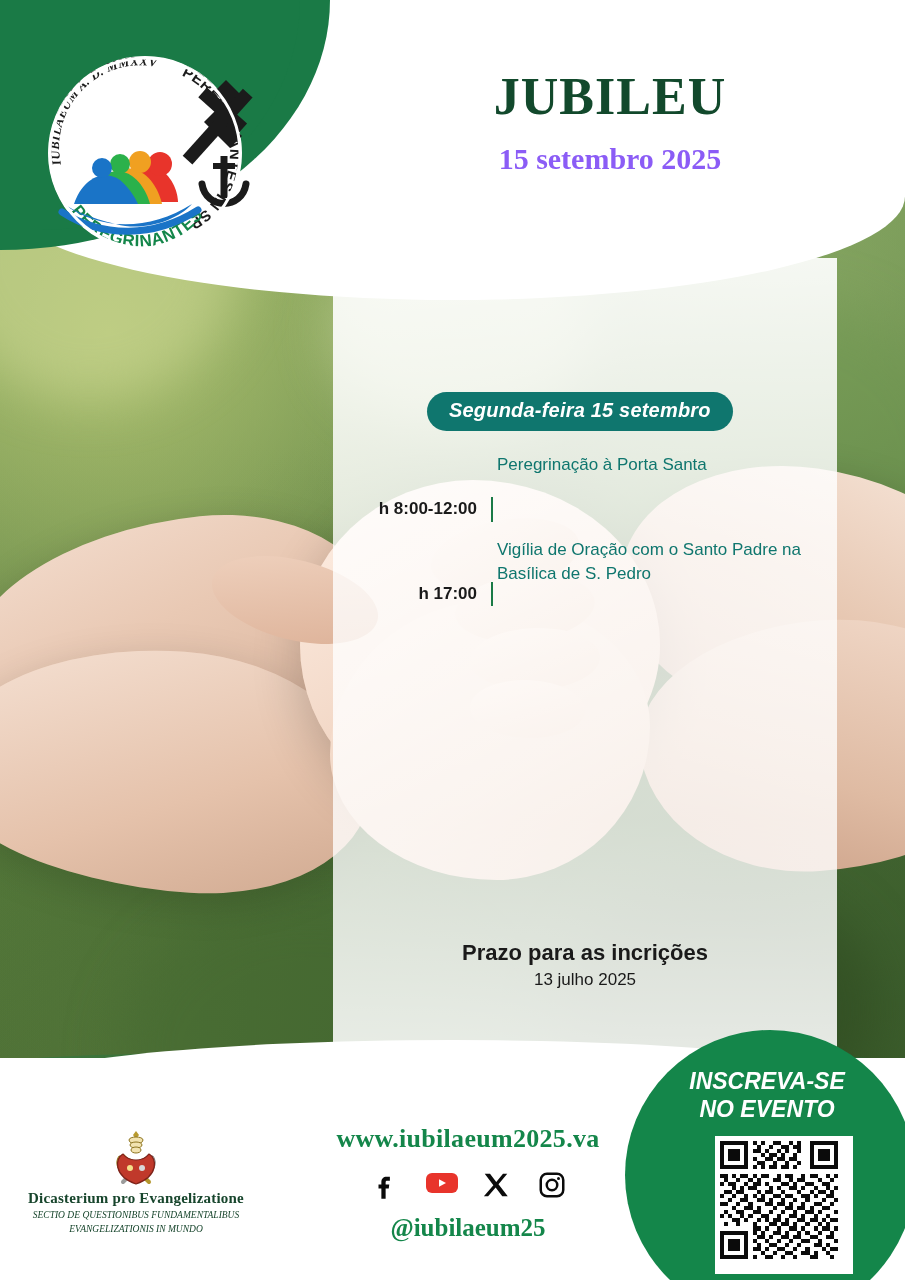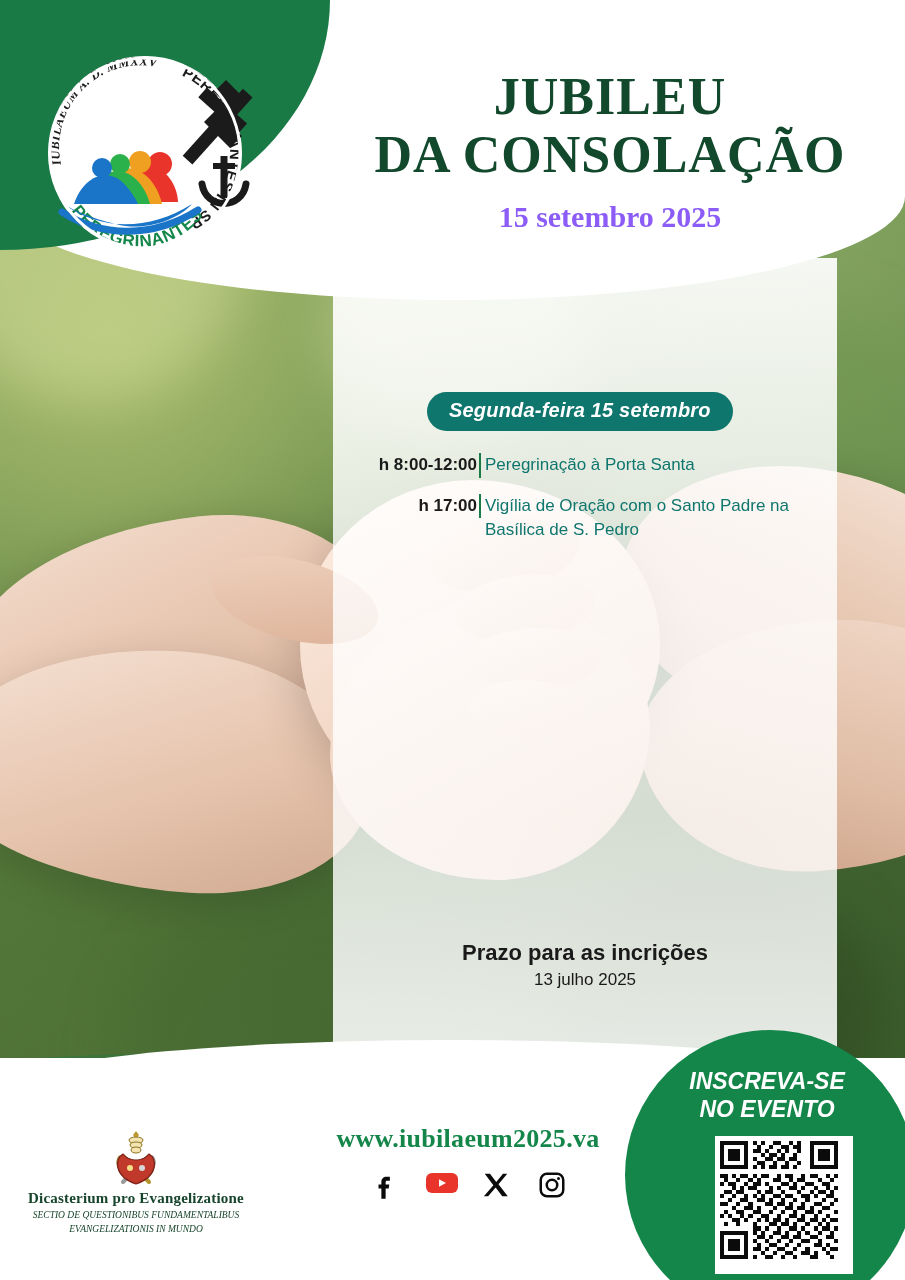--- a/index.html
+++ b/index.html
@@ -201,23 +201,24 @@
     display: flex;
     align-items: flex-start;
     margin-bottom: 16px;
   }
   .sched-time {
     width: 122px;
     text-align: right;
     font-weight: bold;
     font-size: 17px;
     color: #1a1a1a;
-    padding-right: 2px;
+    padding-right: 14px;
     border-right: 2px solid #1a7a46;
     line-height: 1.45;
+    margin-top: 44px;
   }
   .sched-desc {
     padding-left: 4px;
     font-size: 17px;
     color: #0f766e;
     line-height: 1.45;
     max-width: 320px;
   }
 
   
@@ -408,21 +409,20 @@
 
       <path d="M 196,104 L 196,146" stroke="#1b1b1b" stroke-width="7" fill="none"></path>
       <path d="M 174,132 C 178,158 214,158 218,132" stroke="#1b1b1b" stroke-width="7" fill="none" stroke-linecap="round"></path>
       <path d="M 185,114 L 207,114" stroke="#1b1b1b" stroke-width="6"></path>
       <circle cx="117" cy="101" r="95" fill="none" stroke="#ffffff" stroke-width="3"></circle>
     </svg>
   </div>
 
   <div class="title-block">
     <div class="title-line">JUBILEU</div>
-    <div class="title-line">DA CONSOLAÇÃO</div>
     <div class="title-date">15 setembro 2025</div>
   </div>
 
   <div class="sched">
     <div class="sched-pill">Segunda-feira 15 setembro</div>
     <div class="sched-rows">
       <div class="sched-row">
         <div class="sched-time">h 8:00-12:00</div>
         <div class="sched-desc">Peregrinação à Porta Santa</div>
       </div>
@@ -719,15 +719,16 @@
           </svg>
       </span>
       <span class="soc">
         <svg width="30" height="30" viewBox="0 0 24 24">
             <rect x="3" y="3" width="18" height="18" rx="5" fill="none" stroke="#0b0b0b" stroke-width="2"></rect>
             <circle cx="12" cy="12" r="4.2" fill="none" stroke="#0b0b0b" stroke-width="2"></circle>
             <circle cx="17.2" cy="6.8" r="1.2" fill="#0b0b0b"></circle>
           </svg>
       </span>
     </div>
+    <div class="handle">@iubilaeum25</div>
   </div>
 
 </div>
 
 </body></html>

